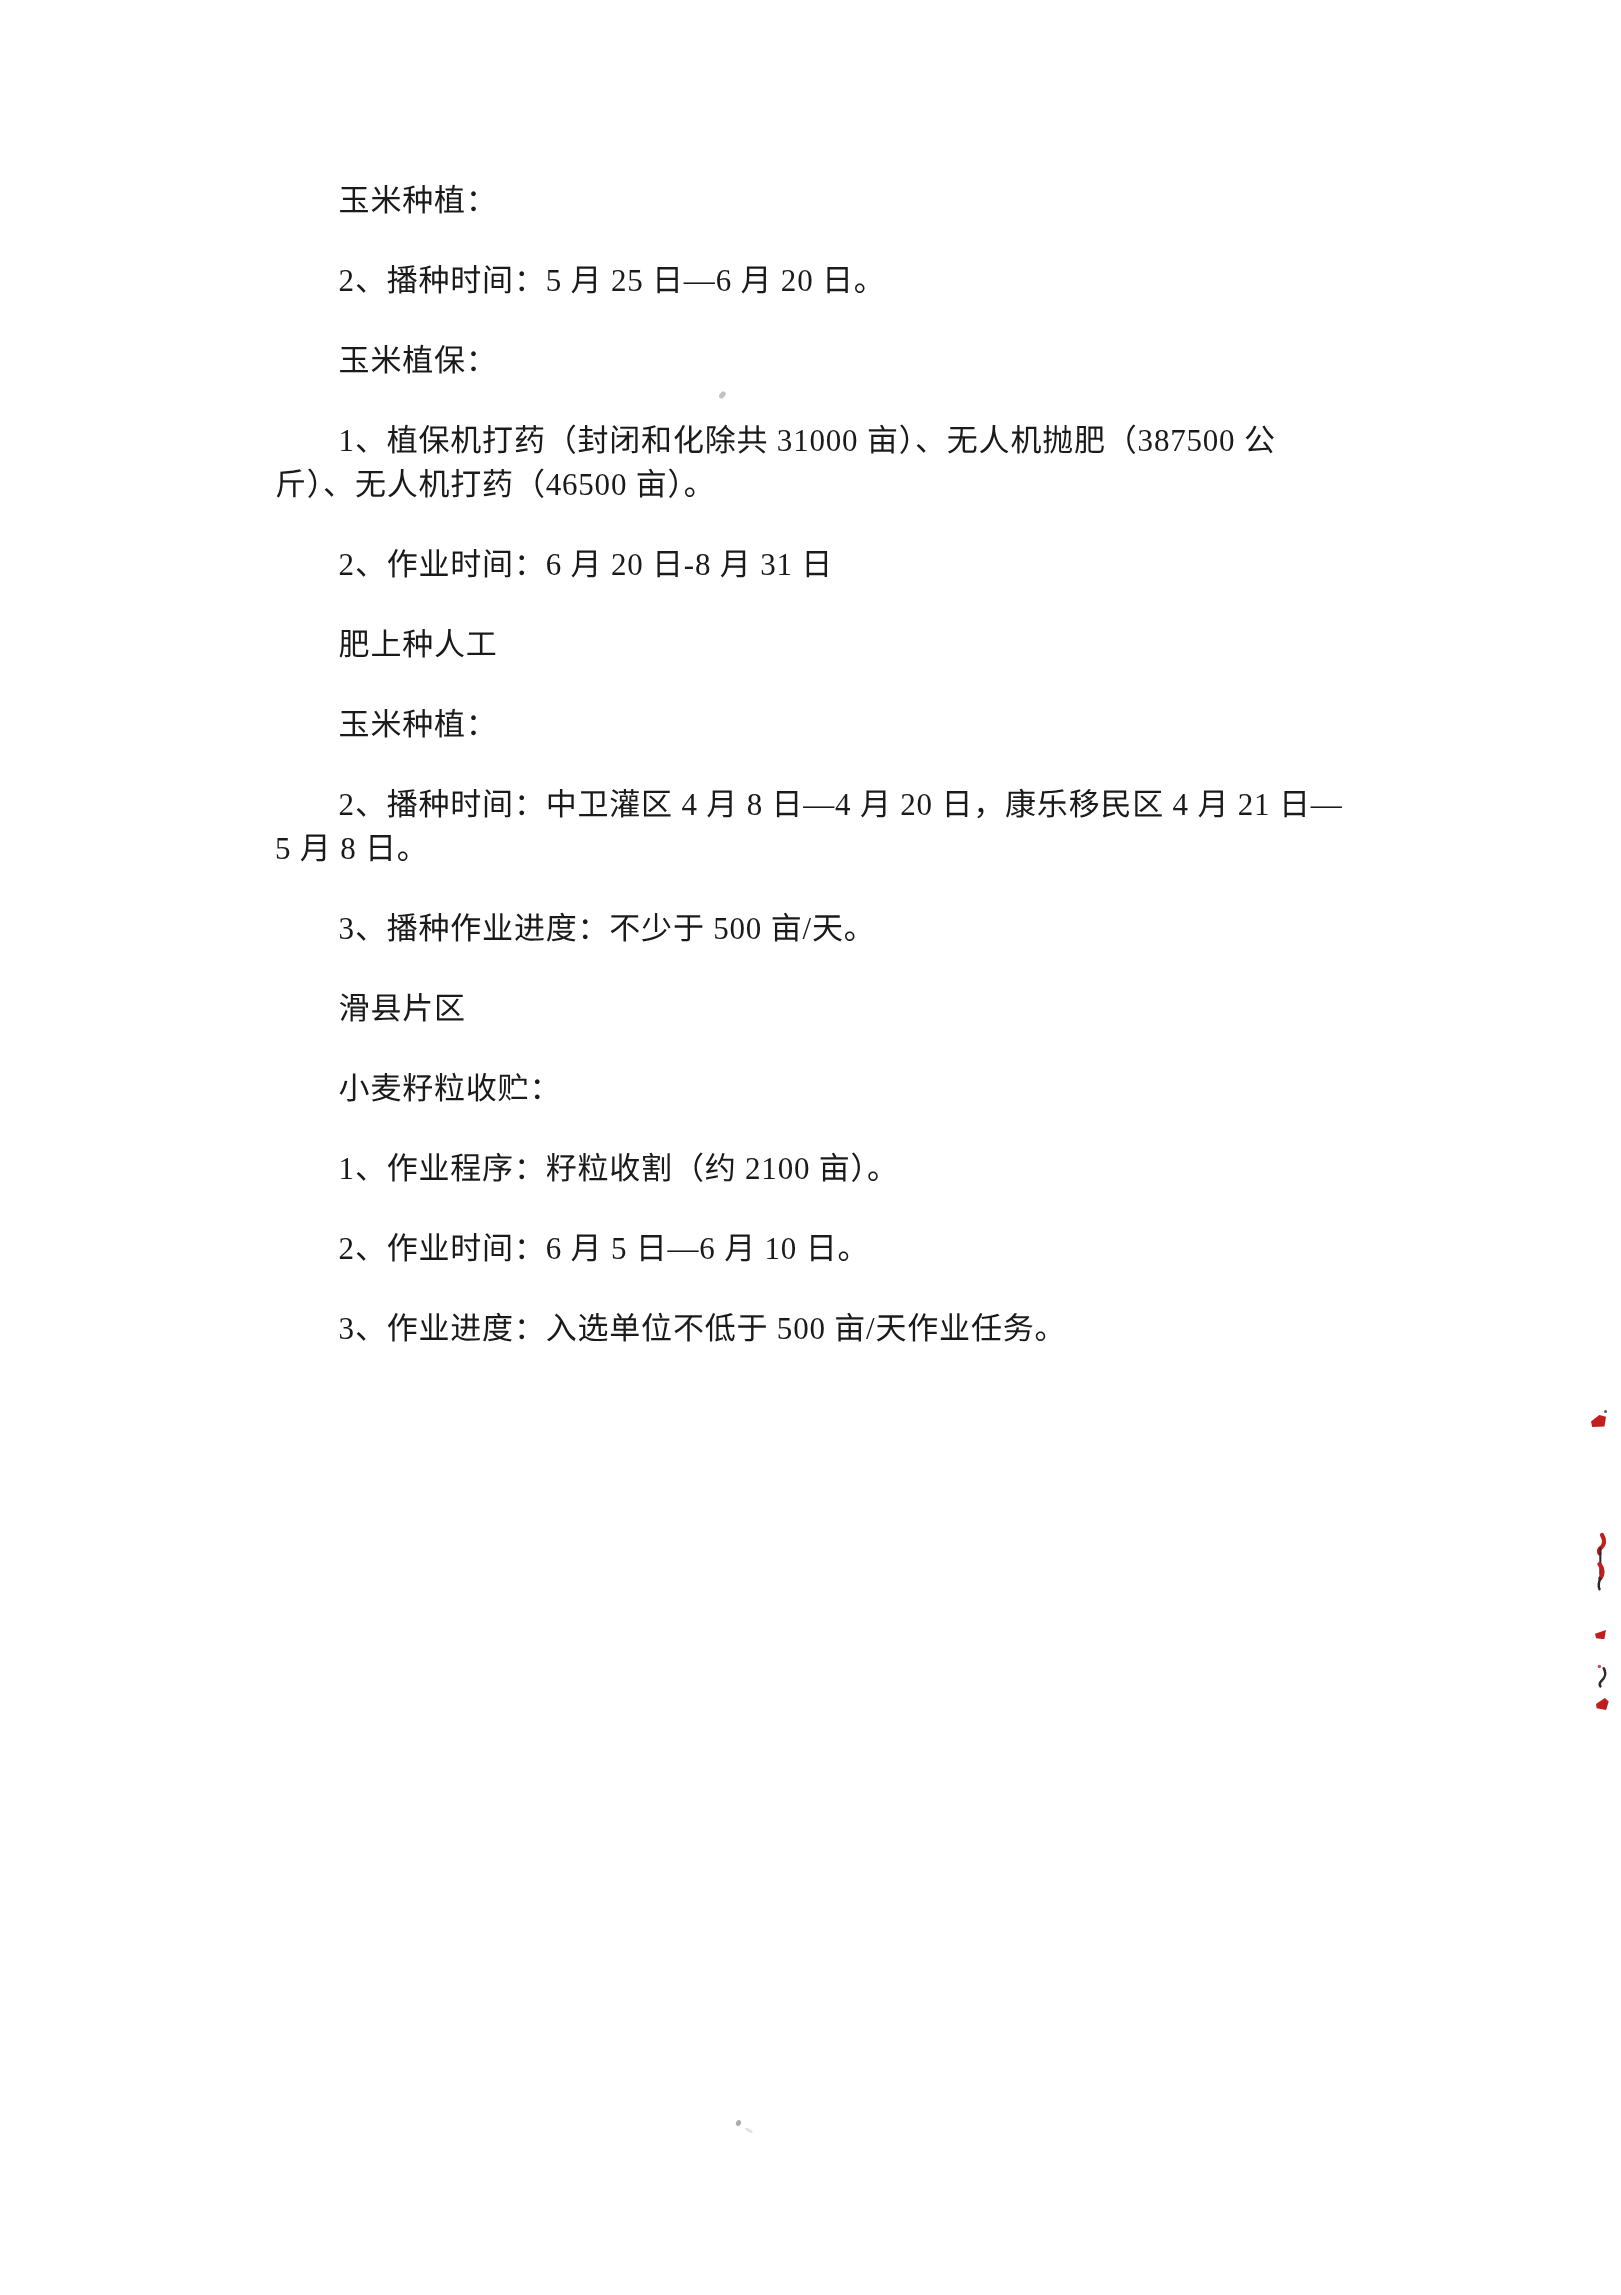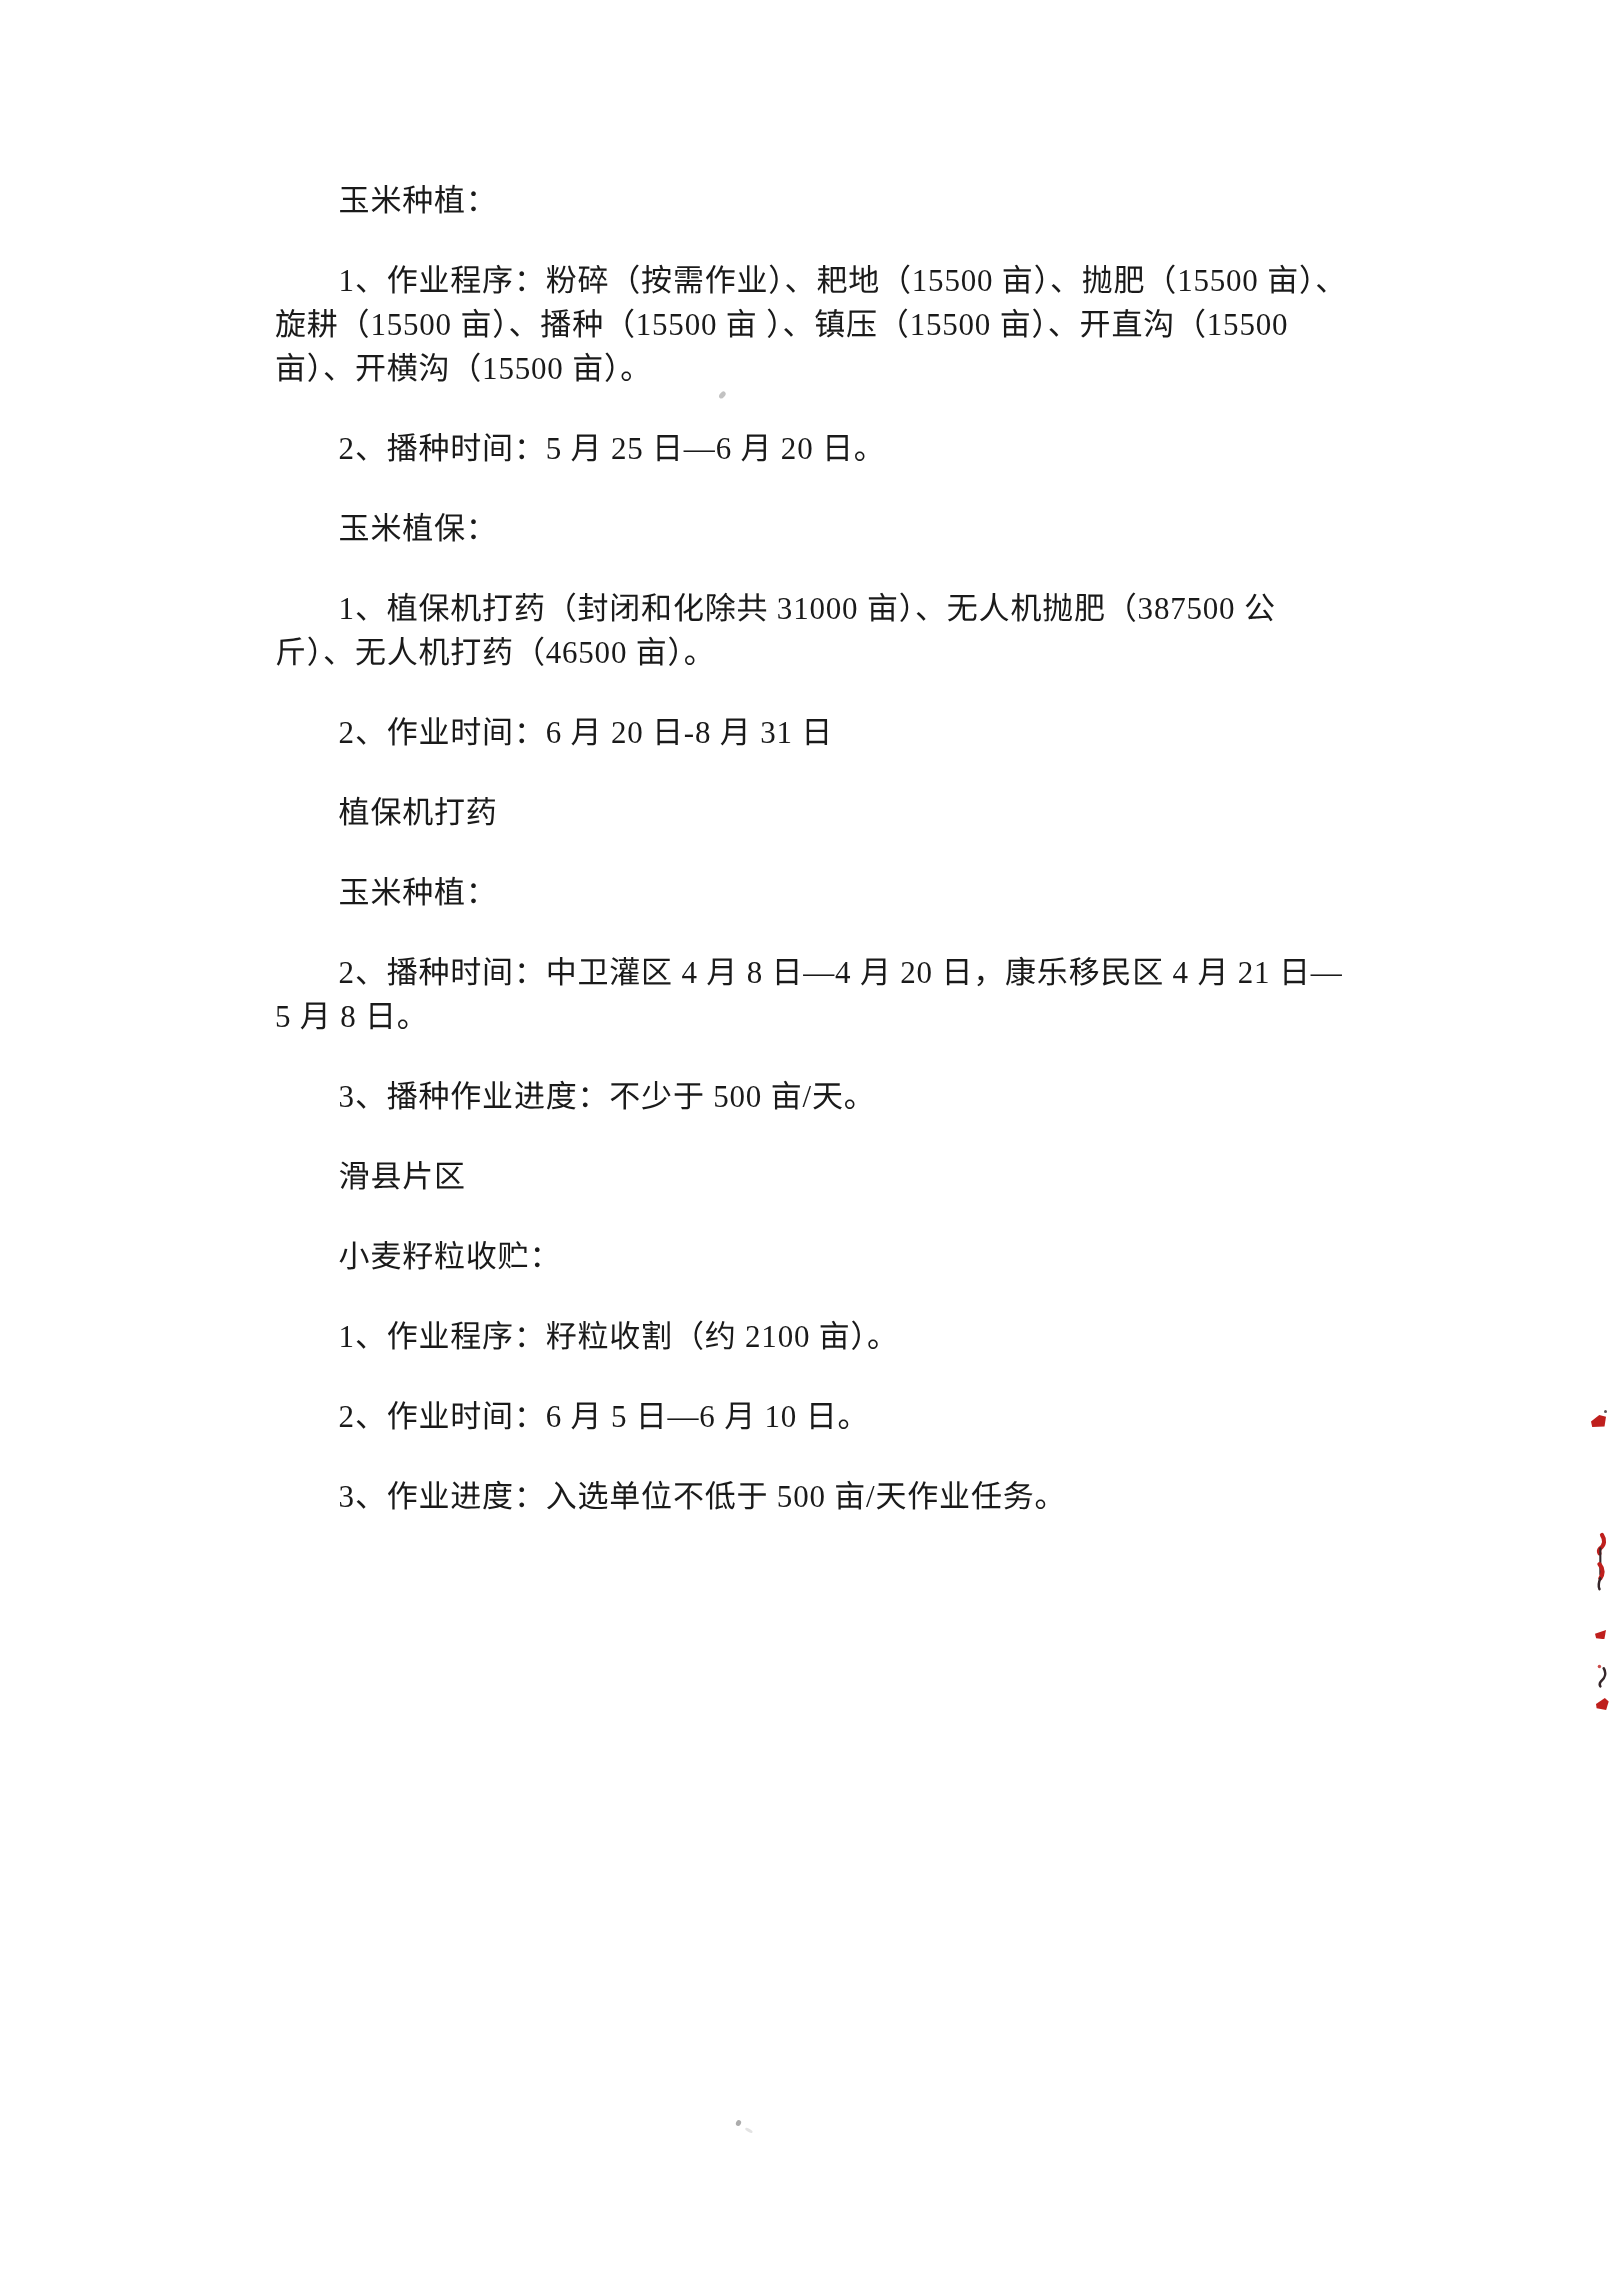--- a/index.html
+++ b/index.html
@@ -78,29 +78,26 @@
     background:var(--speck-gray);opacity:.25;transform:rotate(30deg);
   }
 </style>
 </head>
 <body>
 
 <div class="page">
 
   <div class="doc">
     <p>　　玉米种植：</p>
-    <p>　　1、作业程序：粉碎（按需作业）、耙地（15500 亩）、抛肥（15500 亩）、
-旋耕（15500 亩）、播种（15500 亩 ）、镇压（15500 亩）、开直沟（15500
-亩）、开横沟（15500 亩）。</p>
     <p>　　2、播种时间：5 月 25 日—6 月 20 日。</p>
     <p>　　玉米植保：</p>
     <p>　　1、植保机打药（封闭和化除共 31000 亩）、无人机抛肥（387500 公
 斤）、无人机打药（46500 亩）。</p>
     <p>　　2、作业时间：6 月 20 日-8 月 31 日</p>
-    <p>　　植保机打药</p>
+    <p>　　肥上种人工</p>
     <p>　　玉米种植：</p>
     <p>　　2、播种时间：中卫灌区 4 月 8 日—4 月 20 日，康乐移民区 4 月 21 日—
 5 月 8 日。</p>
     <p>　　3、播种作业进度：不少于 500 亩/天。</p>
     <p>　　滑县片区</p>
     <p>　　小麦籽粒收贮：</p>
     <p>　　1、作业程序：籽粒收割（约 2100 亩）。</p>
     <p>　　2、作业时间：6 月 5 日—6 月 10 日。</p>
     <p>　　3、作业进度：入选单位不低于 500 亩/天作业任务。</p>
   </div>

